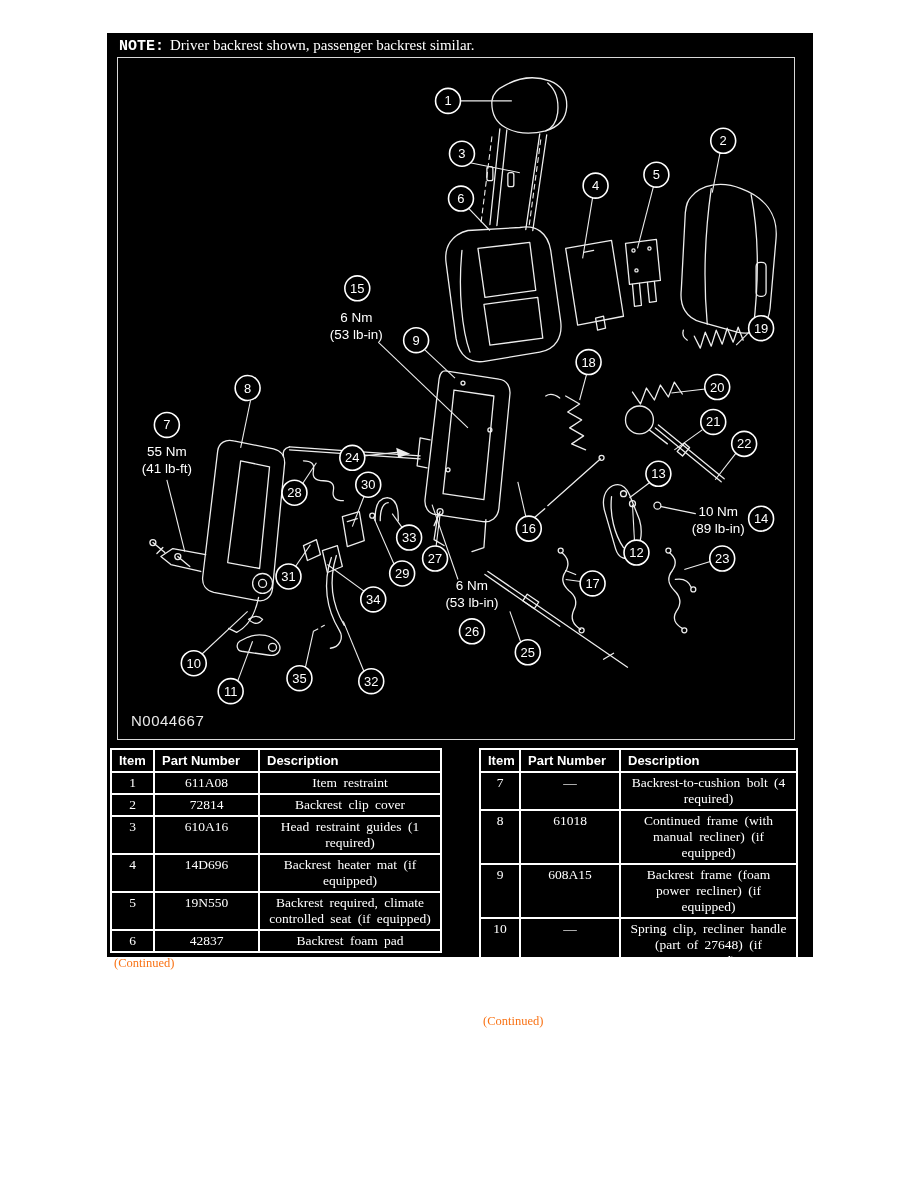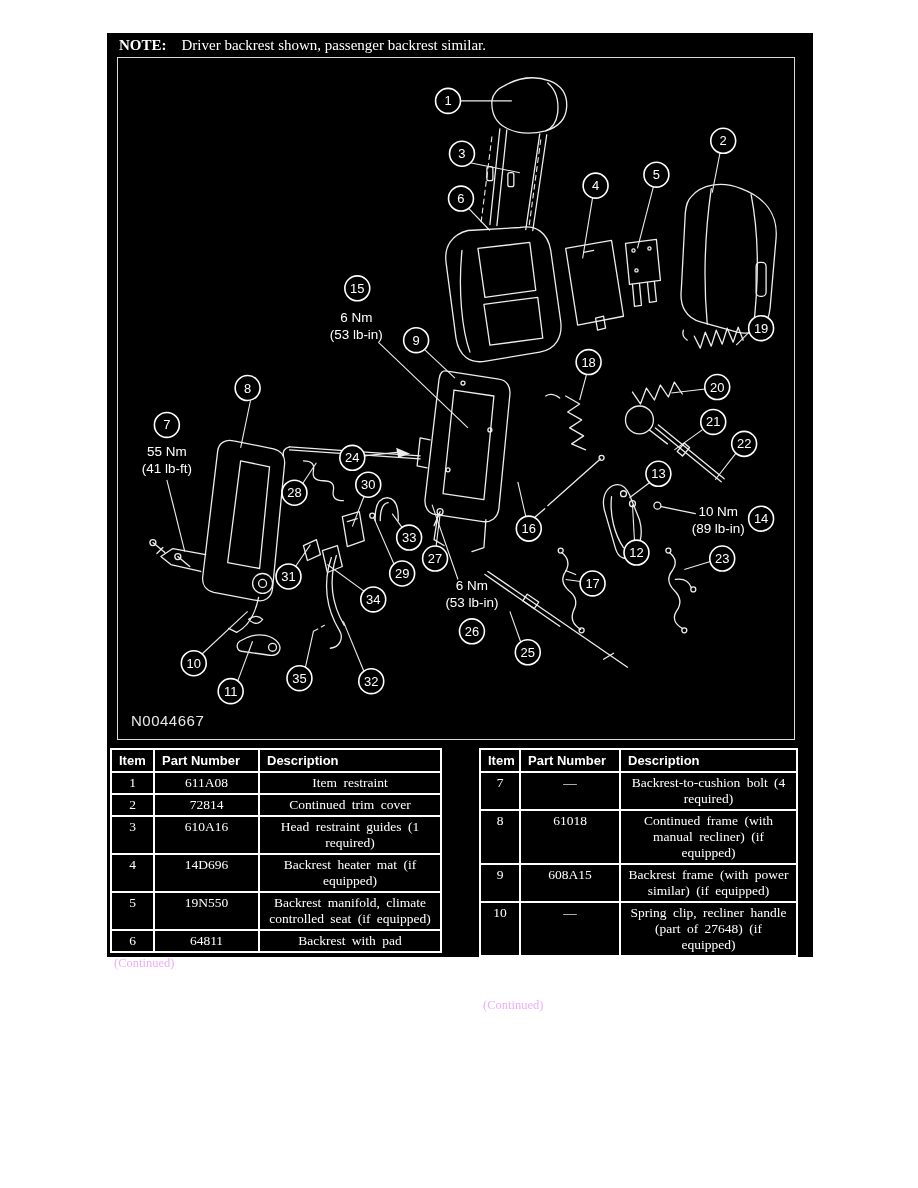--- a/index.html
+++ b/index.html
@@ -2,21 +2,21 @@
 <html><head>
 <meta charset="utf-8">
 <title></title>
 <style>
   html,body{margin:0;padding:0;}
   body{width:918px;height:1188px;background:#ffffff;position:relative;
        font-family:"Liberation Serif",serif;}
   .black-area{position:absolute;left:107px;top:33px;width:706px;height:924px;
               background:#000;color:#fff;}
   .note{position:absolute;left:12px;top:4px;font-size:15px;color:#fff;white-space:nowrap;}
-  .note-label{font-weight:bold;margin-right:15px;}
+  .note-label{font-weight:bold;margin-right:6px;font-family:Liberation Mono, monospace;}
   .frame{position:absolute;left:10px;top:24px;width:676px;height:681px;
          border:1.5px solid #d8d8d8;}
   .frame svg{position:absolute;left:0;top:0;width:100%;height:100%;}
   .figid{position:absolute;left:13px;top:654px;font-family:"Liberation Sans",sans-serif;
          font-size:15px;color:#e9e9e9;letter-spacing:.5px;}
 
   
   .art path,.art line,.art polyline,.art circle,.art rect,.art ellipse{
       fill:none;stroke:#ededed;stroke-width:1.3;stroke-linecap:round;stroke-linejoin:round;}
   .art .dash{stroke-dasharray:5 4;stroke-width:1.1;}
@@ -33,21 +33,21 @@
   .tbl-left{left:3px;width:332px;}
   .tbl-right{left:372px;width:319px;}
   table{border-collapse:collapse;width:100%;table-layout:fixed;border-radius:16px;}
   th,td{border:2px solid #fff;color:#fff;}
   th{font-family:"Liberation Sans",sans-serif;font-size:13px;font-weight:bold;
      text-align:left;padding:3px 7px;}
   td{font-size:13.5px;padding:2px 6px;line-height:16px;word-spacing:3px;vertical-align:top;text-align:center;}
   td.item{text-align:center;}
   .tbl-left col.c1{width:43px}  .tbl-left col.c2{width:105px}
   .tbl-right col.c1{width:40px} .tbl-right col.c2{width:100px}
-  .continued{font-size:12.5px;margin-top:3px;padding-left:4px;color:#f0abfc;}
+  .continued{font-size:12.5px;margin-top:3px;padding-left:4px;color:#f97316;}
 </style>
 </head>
 <body>
 
 <div class="page">
   <div class="black-area">
 
     <div class="note"><span class="note-label">NOTE:</span><span>Driver backrest shown, passenger backrest similar.</span></div>
 
     <div class="frame">
@@ -431,41 +431,41 @@
           </thead>
         <tbody id="tbody-left">
             <tr>
               <td class="item">1</td>
               <td class="part">611A08</td>
               <td class="desc">Item restraint</td>
             </tr>
             <tr>
               <td class="item">2</td>
               <td class="part">72814</td>
-              <td class="desc">Continued trim cover</td>
+              <td class="desc">Backrest clip cover</td>
             </tr>
             <tr>
               <td class="item">3</td>
               <td class="part">610A16</td>
               <td class="desc">Head restraint guides (1 required)</td>
             </tr>
             <tr>
               <td class="item">4</td>
               <td class="part">14D696</td>
               <td class="desc">Backrest heater mat (if equipped)</td>
             </tr>
             <tr>
               <td class="item">5</td>
               <td class="part">19N550</td>
-              <td class="desc">Backrest manifold, climate controlled seat (if equipped)</td>
+              <td class="desc">Backrest required, climate controlled seat (if equipped)</td>
             </tr>
             <tr>
               <td class="item">6</td>
-              <td class="part">64811</td>
-              <td class="desc">Backrest with pad</td>
+              <td class="part">42837</td>
+              <td class="desc">Backrest foam pad</td>
             </tr>
           </tbody>
       </table>
       <div class="continued">(Continued)</div>
     </div>
 
     <div class="tbl tbl-right">
       <table>
         <colgroup>
             <col class="c1">
@@ -486,21 +486,21 @@
               <td class="desc">Backrest-to-cushion bolt (4 required)</td>
             </tr>
             <tr>
               <td class="item">8</td>
               <td class="part">61018</td>
               <td class="desc">Continued frame (with manual recliner) (if equipped)</td>
             </tr>
             <tr>
               <td class="item">9</td>
               <td class="part">608A15</td>
-              <td class="desc">Backrest frame (with power similar) (if equipped)</td>
+              <td class="desc">Backrest frame (foam power recliner) (if equipped)</td>
             </tr>
             <tr>
               <td class="item">10</td>
               <td class="part">—</td>
               <td class="desc">Spring clip, recliner handle (part of 27648) (if equipped)</td>
             </tr>
             <tr>
               <td class="item">11</td>
               <td class="part">61199</td>
               <td class="desc">Handle, recliner (if equipped)</td>

